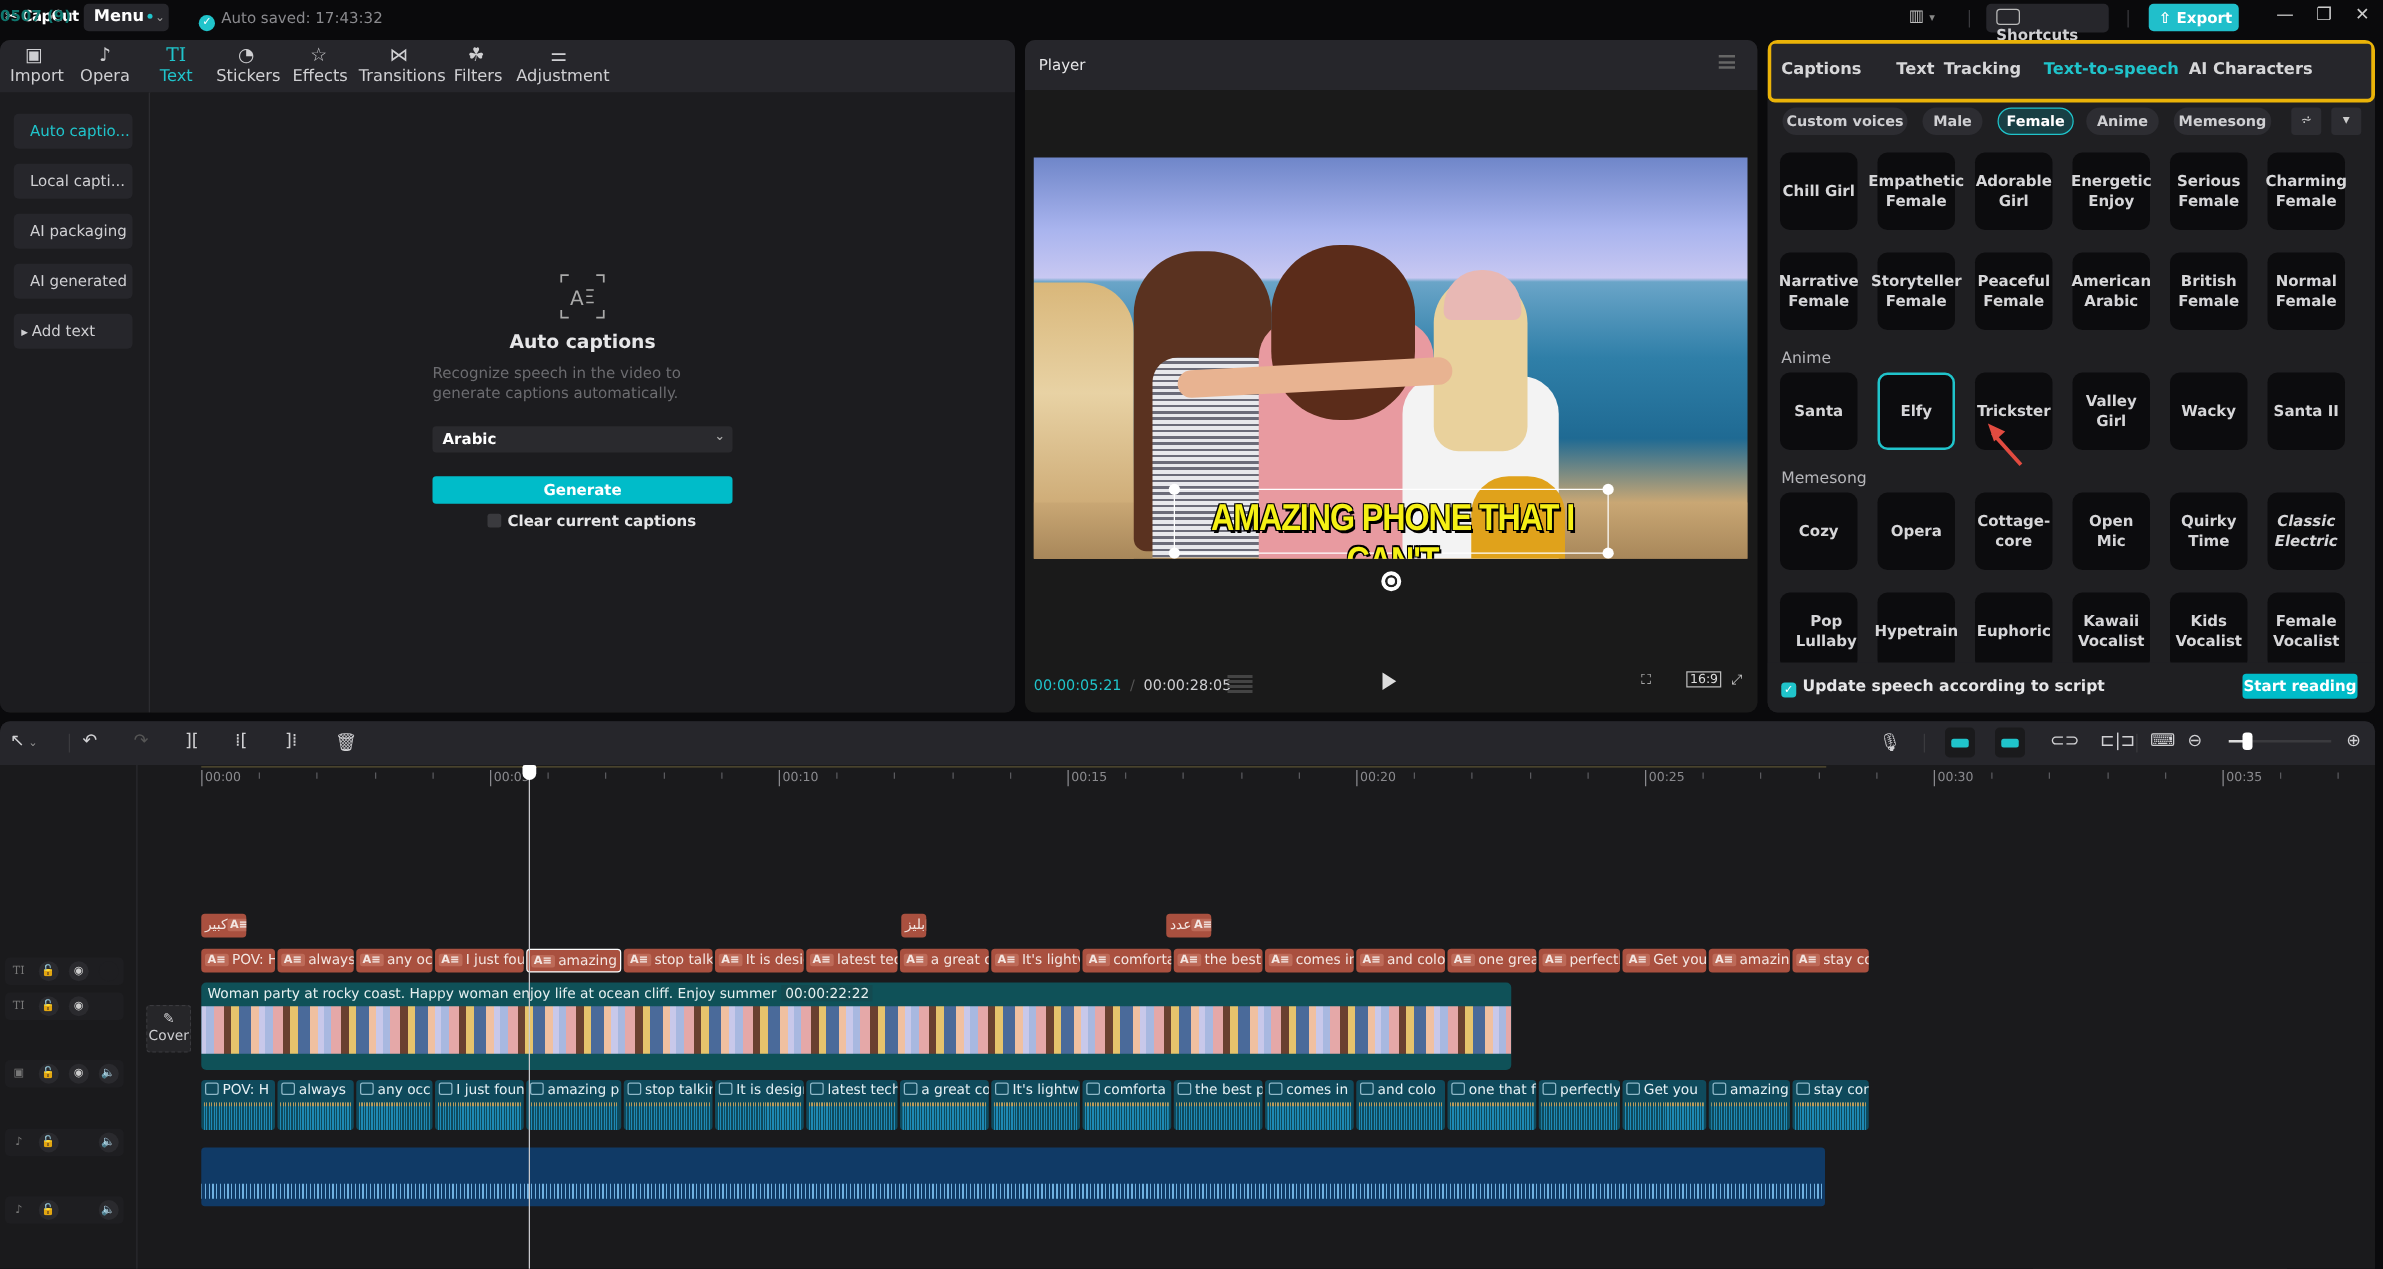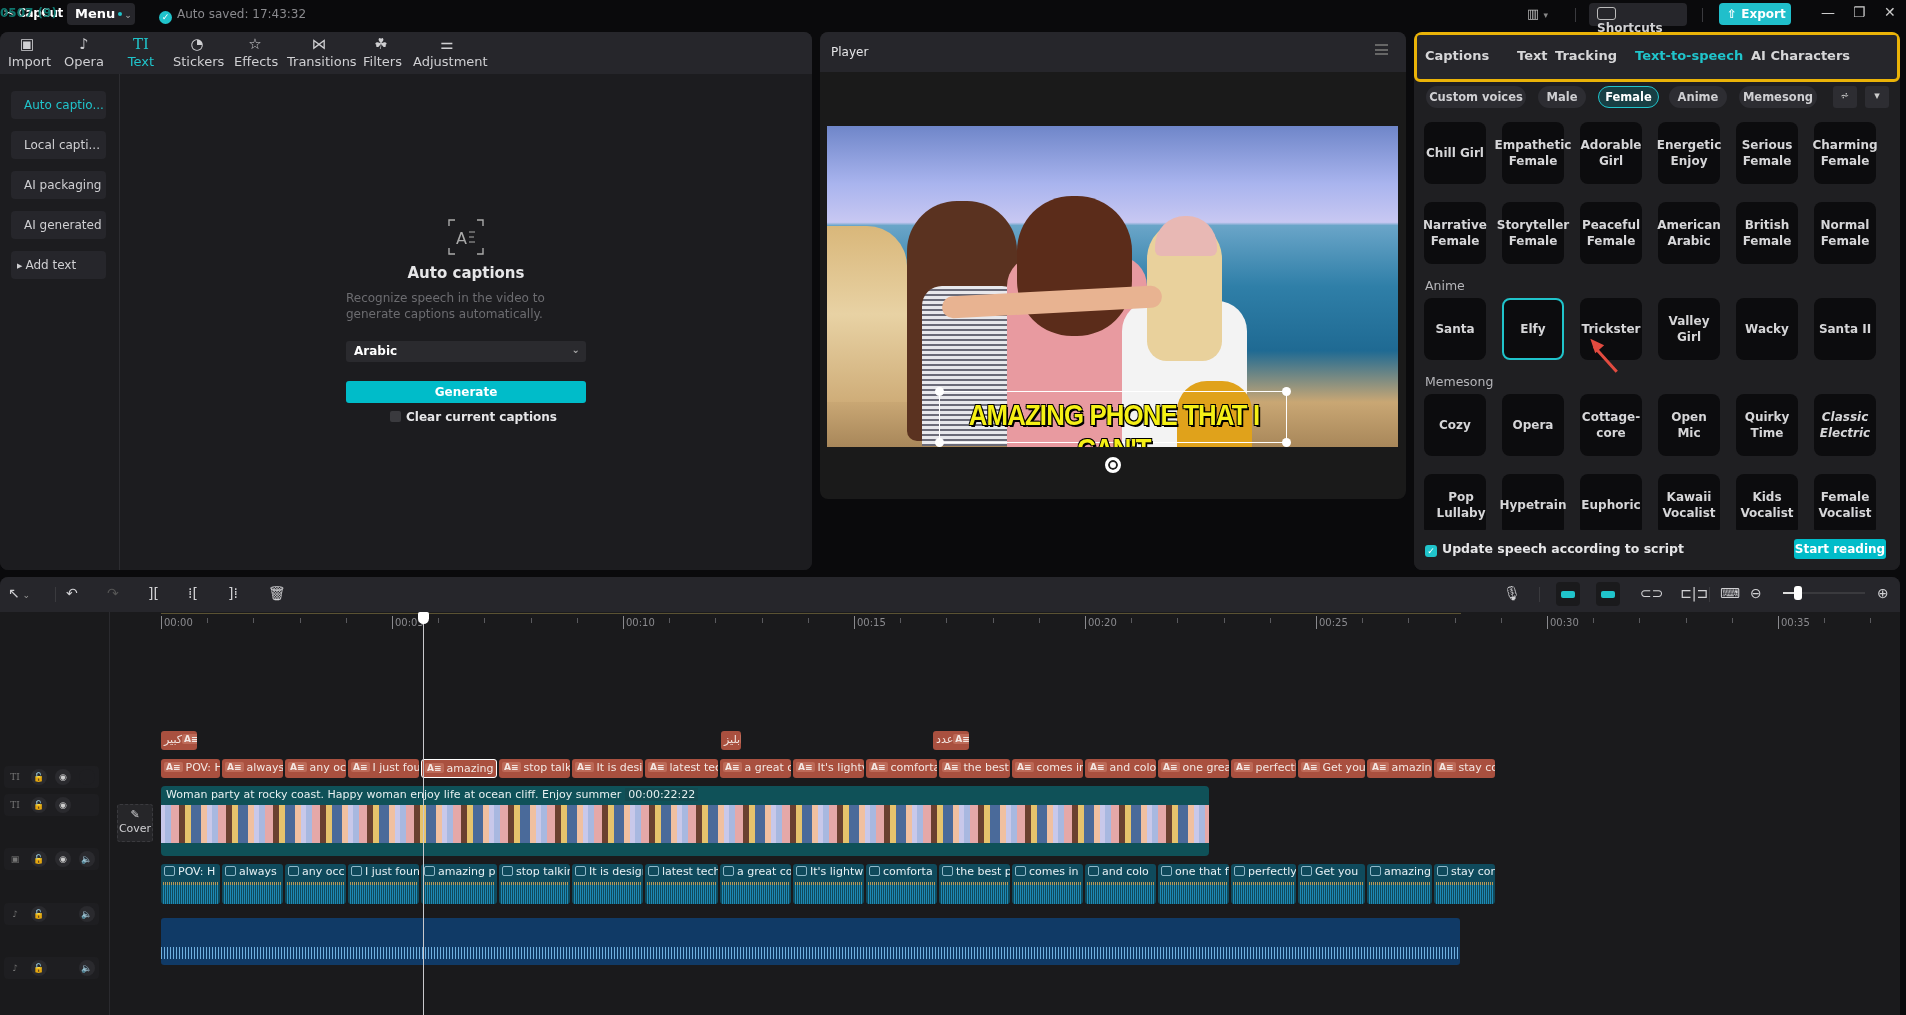--- a/index.html
+++ b/index.html
@@ -17,21 +17,21 @@
   .layout-icon{left:1527px;top:6px;font-size:13px;color:#bbb;}
   .shortcuts{left:1589px;top:3px;width:98px;height:23px;background:#26262b;border-radius:4px;font-size:12px;font-weight:bold;color:#cfcfd2;padding:4px 0 0 8px;}
   .shortcuts .kb{display:inline-block;width:19px;height:13px;border:1.5px solid #bbb;border-radius:3px;vertical-align:-2px;margin-right:6px;}
   .export{left:1719px;top:3px;width:72px;height:22px;background:#20bfcb;border-radius:4px;font-size:12px;font-weight:bold;color:#fff;padding:4px 0 0 8px;}
   .winbtn{top:4px;font-size:14px;color:#ccc;}
   .sep{width:1px;height:14px;background:#3a3a3e;top:8px;}
 
   
   .panel{position:absolute;background:#1c1c1f;border-radius:8px;overflow:hidden;}
   #left-panel{left:0;top:32px;width:812px;height:538px;}
-  #player-panel{left:820px;top:32px;width:586px;height:467px;background:#1a1a1a;}
+  #player-panel{left:820px;top:32px;width:586px;height:538px;background:#1a1a1a;}
   #right-panel{left:1414px;top:32px;width:486px;height:538px;background:#1f1f22;}
 
   .toolbar{position:absolute;left:0;top:0;width:812px;height:42px;background:#26262b;}
   .tool{position:absolute;top:2px;text-align:center;font-size:13px;color:#cfcfd2;}
   .tool .ic{display:block;font-size:15px;height:20px;line-height:20px;color:#cfcfd2;}
   .tool.active,.tool.active .ic{color:#20c4cb;}
   .sidebar{position:absolute;left:0;top:42px;width:120px;height:496px;background:#1c1c1f;border-right:1px solid #2c2c30;}
   .side-item{position:absolute;left:11px;width:95px;height:28px;background:#26262b;border-radius:4px;font-size:12px;color:#cfcfd2;padding:7px 0 0 13px;white-space:nowrap;overflow:hidden;}
   .side-item.active{color:#20c4cb;}
   .content{position:absolute;left:121px;top:42px;width:691px;height:496px;background:#1c1c1f;}

